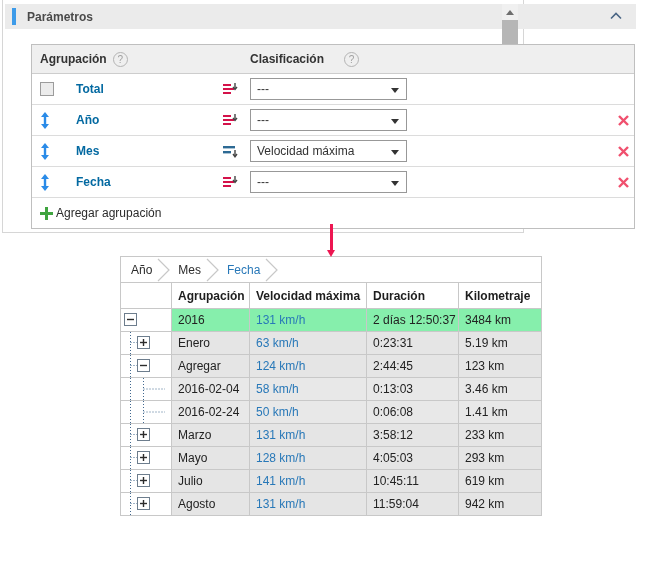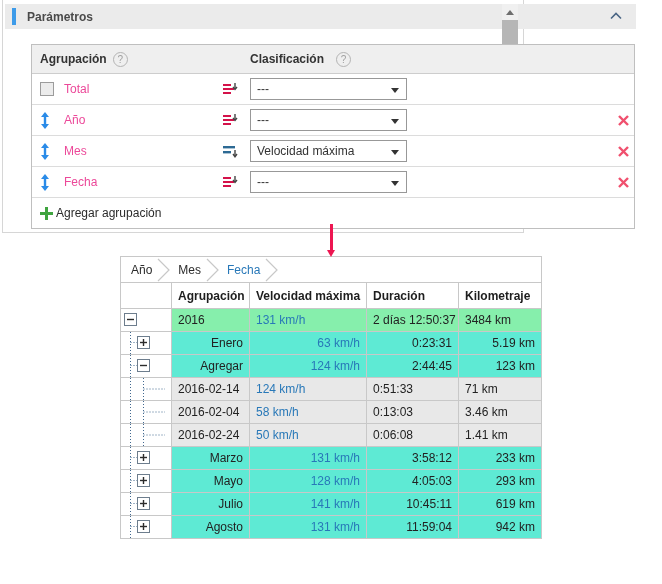--- a/index.html
+++ b/index.html
@@ -18,27 +18,27 @@
   .scrollbar { position:absolute; right:5px; top:4px; width:16px; height:225px; background:#f0f0f0; }
   .sb-up { width:0; height:0; border-left:4px solid transparent; border-right:4px solid transparent;
     border-bottom:5px solid #6e6e6e; margin:6px auto 0; }
   .sb-thumb { position:absolute; left:0; top:16px; width:16px; height:70px; background:#b6b6b6; }
 
   
   .group-panel { position:absolute; left:28px; top:44px; width:604px; background:#fff; border:1px solid #bfbfbf; }
   .gp-header { position:relative; height:29px; background:#efefef; border-bottom:1px solid #cdcdcd;
     display:flex; align-items:center; font-weight:bold; color:#333; }
   .gp-h-left { position:absolute; left:8px; display:flex; align-items:center; gap:6px; }
-  .gp-h-right { position:absolute; left:218px; display:flex; align-items:center; gap:12px; }
+  .gp-h-right { position:absolute; left:218px; display:flex; align-items:center; gap:20px; }
   .help-icon { display:inline-flex; width:15px; height:15px; border:1px solid #b4b4b4; border-radius:50%;
     align-items:center; justify-content:center; font-size:10px; color:#a0a0a0; font-weight:normal; }
   .gp-row { position:relative; height:31px; border-bottom:1px solid #dcdcdc; }
   .gp-row:last-child { border-bottom:none; height:30px; }
   .icon-slot { position:absolute; left:8px; top:0; height:100%; width:18px; display:flex; align-items:center; justify-content:flex-start; }
-  .row-label { position:absolute; left:32px; top:0; height:100%; display:flex; align-items:center; color:#ec4899; }
+  .row-label { position:absolute; left:44px; top:0; height:100%; display:flex; align-items:center; color:#0369a1;font-weight:bold; }
   .sort-slot { position:absolute; left:190px; top:0; height:100%; display:flex; align-items:center; cursor:pointer; }
   .fake-select { position:absolute; left:218px; top:4px; width:157px; height:22px; border:1px solid #989898;
     background:#fff; display:flex; align-items:center; padding:0 18px 0 6px; cursor:pointer; color:#333; }
   .fs-arrow { position:absolute; right:7px; top:9px; width:0; height:0;
     border-left:4px solid transparent; border-right:4px solid transparent; border-top:5px solid #333; }
   .remove-btn { position:absolute; left:585px; top:9px; width:13px; height:13px; cursor:pointer; }
   .checkbox { width:14px; height:14px; border:1px solid #9c9c9c; background:#ececec; cursor:pointer; }
   .add-row-label { position:absolute; left:24px; top:0; height:100%; display:flex; align-items:center; color:#2b2b2b; cursor:pointer; }
   .plus-icon { position:relative; width:13px; height:13px; }
   .plus-icon::before { content:""; position:absolute; left:0; top:5px; width:13px; height:3px; background:#3fa43f; }
@@ -55,21 +55,21 @@
     background:#fff; font-size:12px; color:#222; }
   table.grid td, table.grid th { border:1px solid #c8c8c8; overflow:hidden; white-space:nowrap; }
   .crumb-cell { height:26px; padding:0 4px; }
   .crumbs { display:flex; align-items:center; height:100%; }
   .crumb { padding:0 4px 0 6px; cursor:pointer; color:#2b2b2b; }
   .crumb.active { color:#2878b8; }
   th.hdr { height:26px; padding:0 6px; text-align:left; font-weight:bold; background:#fff; color:#1e1e1e; }
   td.cell { height:22px; padding:0 6px; }
   td.tree-td { padding:0; background:#fff; }
   tr.lvl-year  td.cell { background:#86efac; }
-  tr.lvl-month td.cell { background:#5eead4;text-align:right; }
+  tr.lvl-month td.cell { background:#e5e5e5; }
   tr.lvl-date  td.cell { background:#e8e8e8; }
   .speed-link { color:#2878b8; cursor:pointer; }
 </style>
 </head>
 <body>
 
 <div class="params-section">
 
   <div class="params-header">
     <div class="accent-bar"></div>
@@ -286,31 +286,20 @@
     <td class="cell"><span class="speed-link">124 km/h</span></td>
     <td class="cell">2:44:45</td>
     <td class="cell">123 km</td>
   </tr>
   <tr class="lvl-date">
     <td class="tree-td">
           <svg width="49" height="22" viewBox="0 0 49 22" style="display:block">
             <path d="M9.5,0 V22 M22.5,0 V22 M22.5,11 H44" stroke="#41688f" stroke-width="1" stroke-dasharray="1,2" fill="none"></path>
           </svg>
         </td>
-    <td class="cell">2016-02-14</td>
-    <td class="cell"><span class="speed-link">124 km/h</span></td>
-    <td class="cell">0:51:33</td>
-    <td class="cell">71 km</td>
-  </tr>
-  <tr class="lvl-date">
-    <td class="tree-td">
-          <svg width="49" height="22" viewBox="0 0 49 22" style="display:block">
-            <path d="M9.5,0 V22 M22.5,0 V22 M22.5,11 H44" stroke="#41688f" stroke-width="1" stroke-dasharray="1,2" fill="none"></path>
-          </svg>
-        </td>
     <td class="cell">2016-02-04</td>
     <td class="cell"><span class="speed-link">58 km/h</span></td>
     <td class="cell">0:13:03</td>
     <td class="cell">3.46 km</td>
   </tr>
   <tr class="lvl-date">
     <td class="tree-td">
           <svg width="49" height="22" viewBox="0 0 49 22" style="display:block">
             <path d="M9.5,0 V22 M22.5,0 V22 M22.5,11 H44" stroke="#41688f" stroke-width="1" stroke-dasharray="1,2" fill="none"></path>
           </svg>

